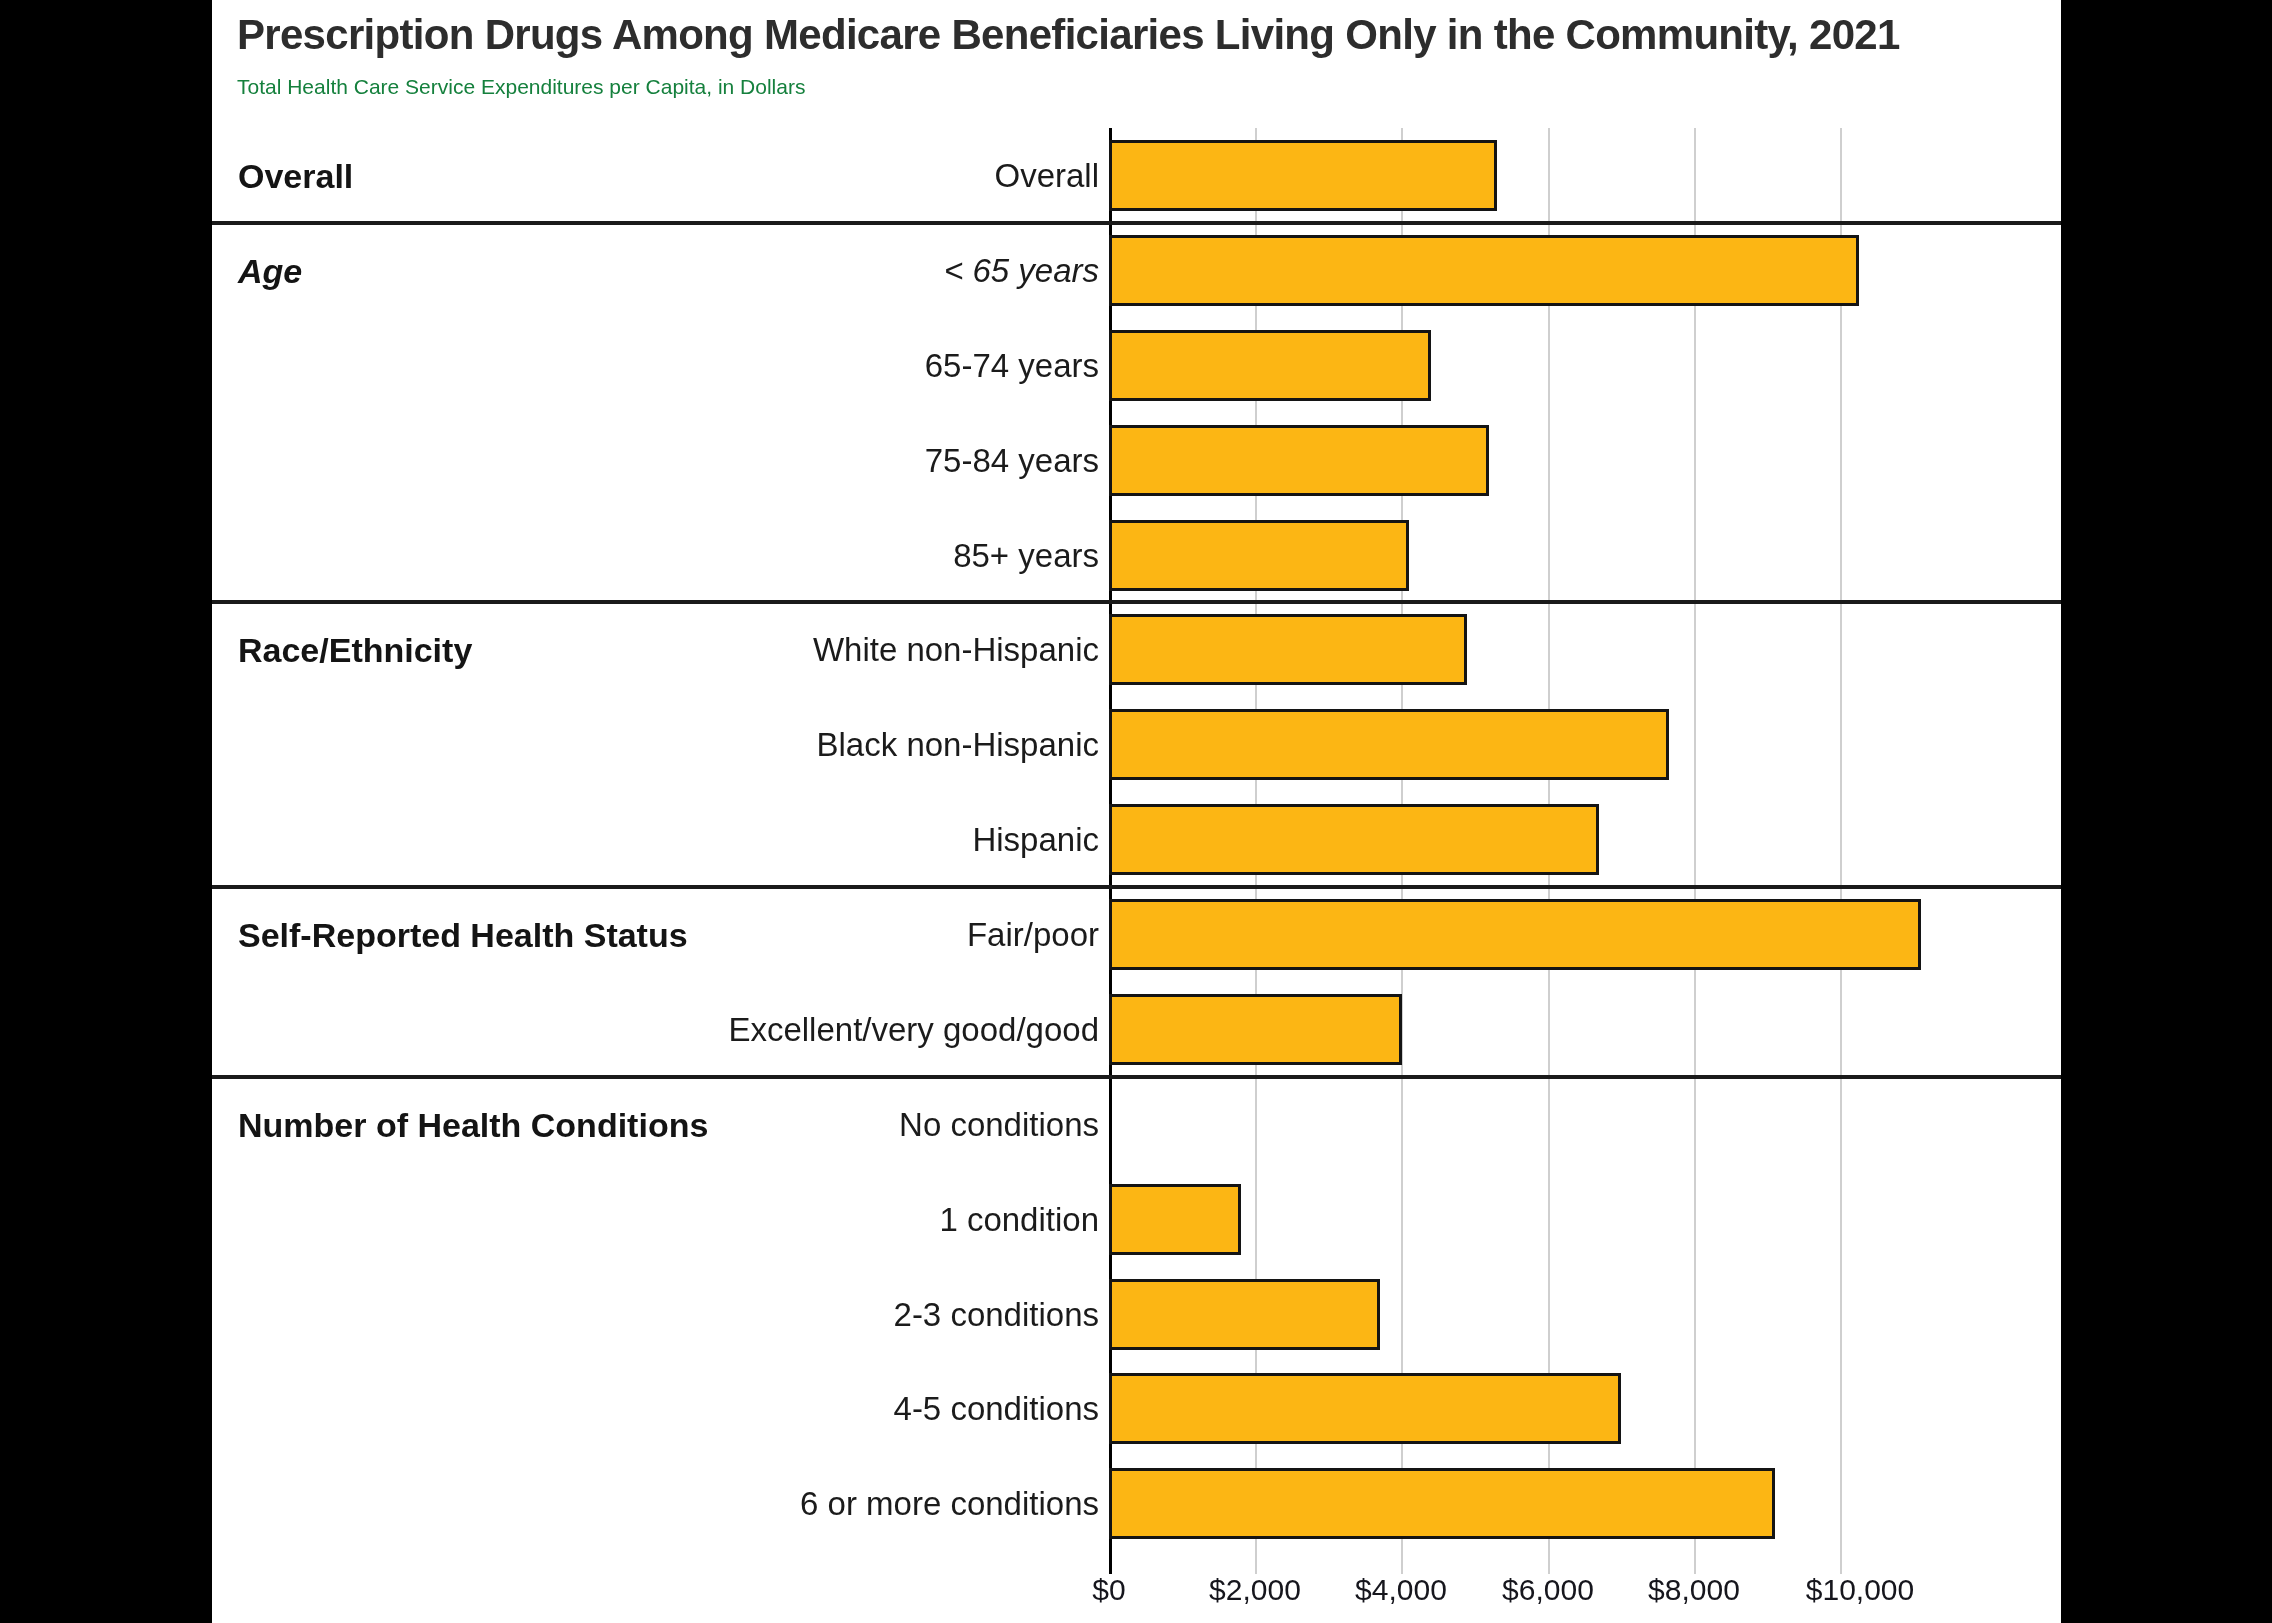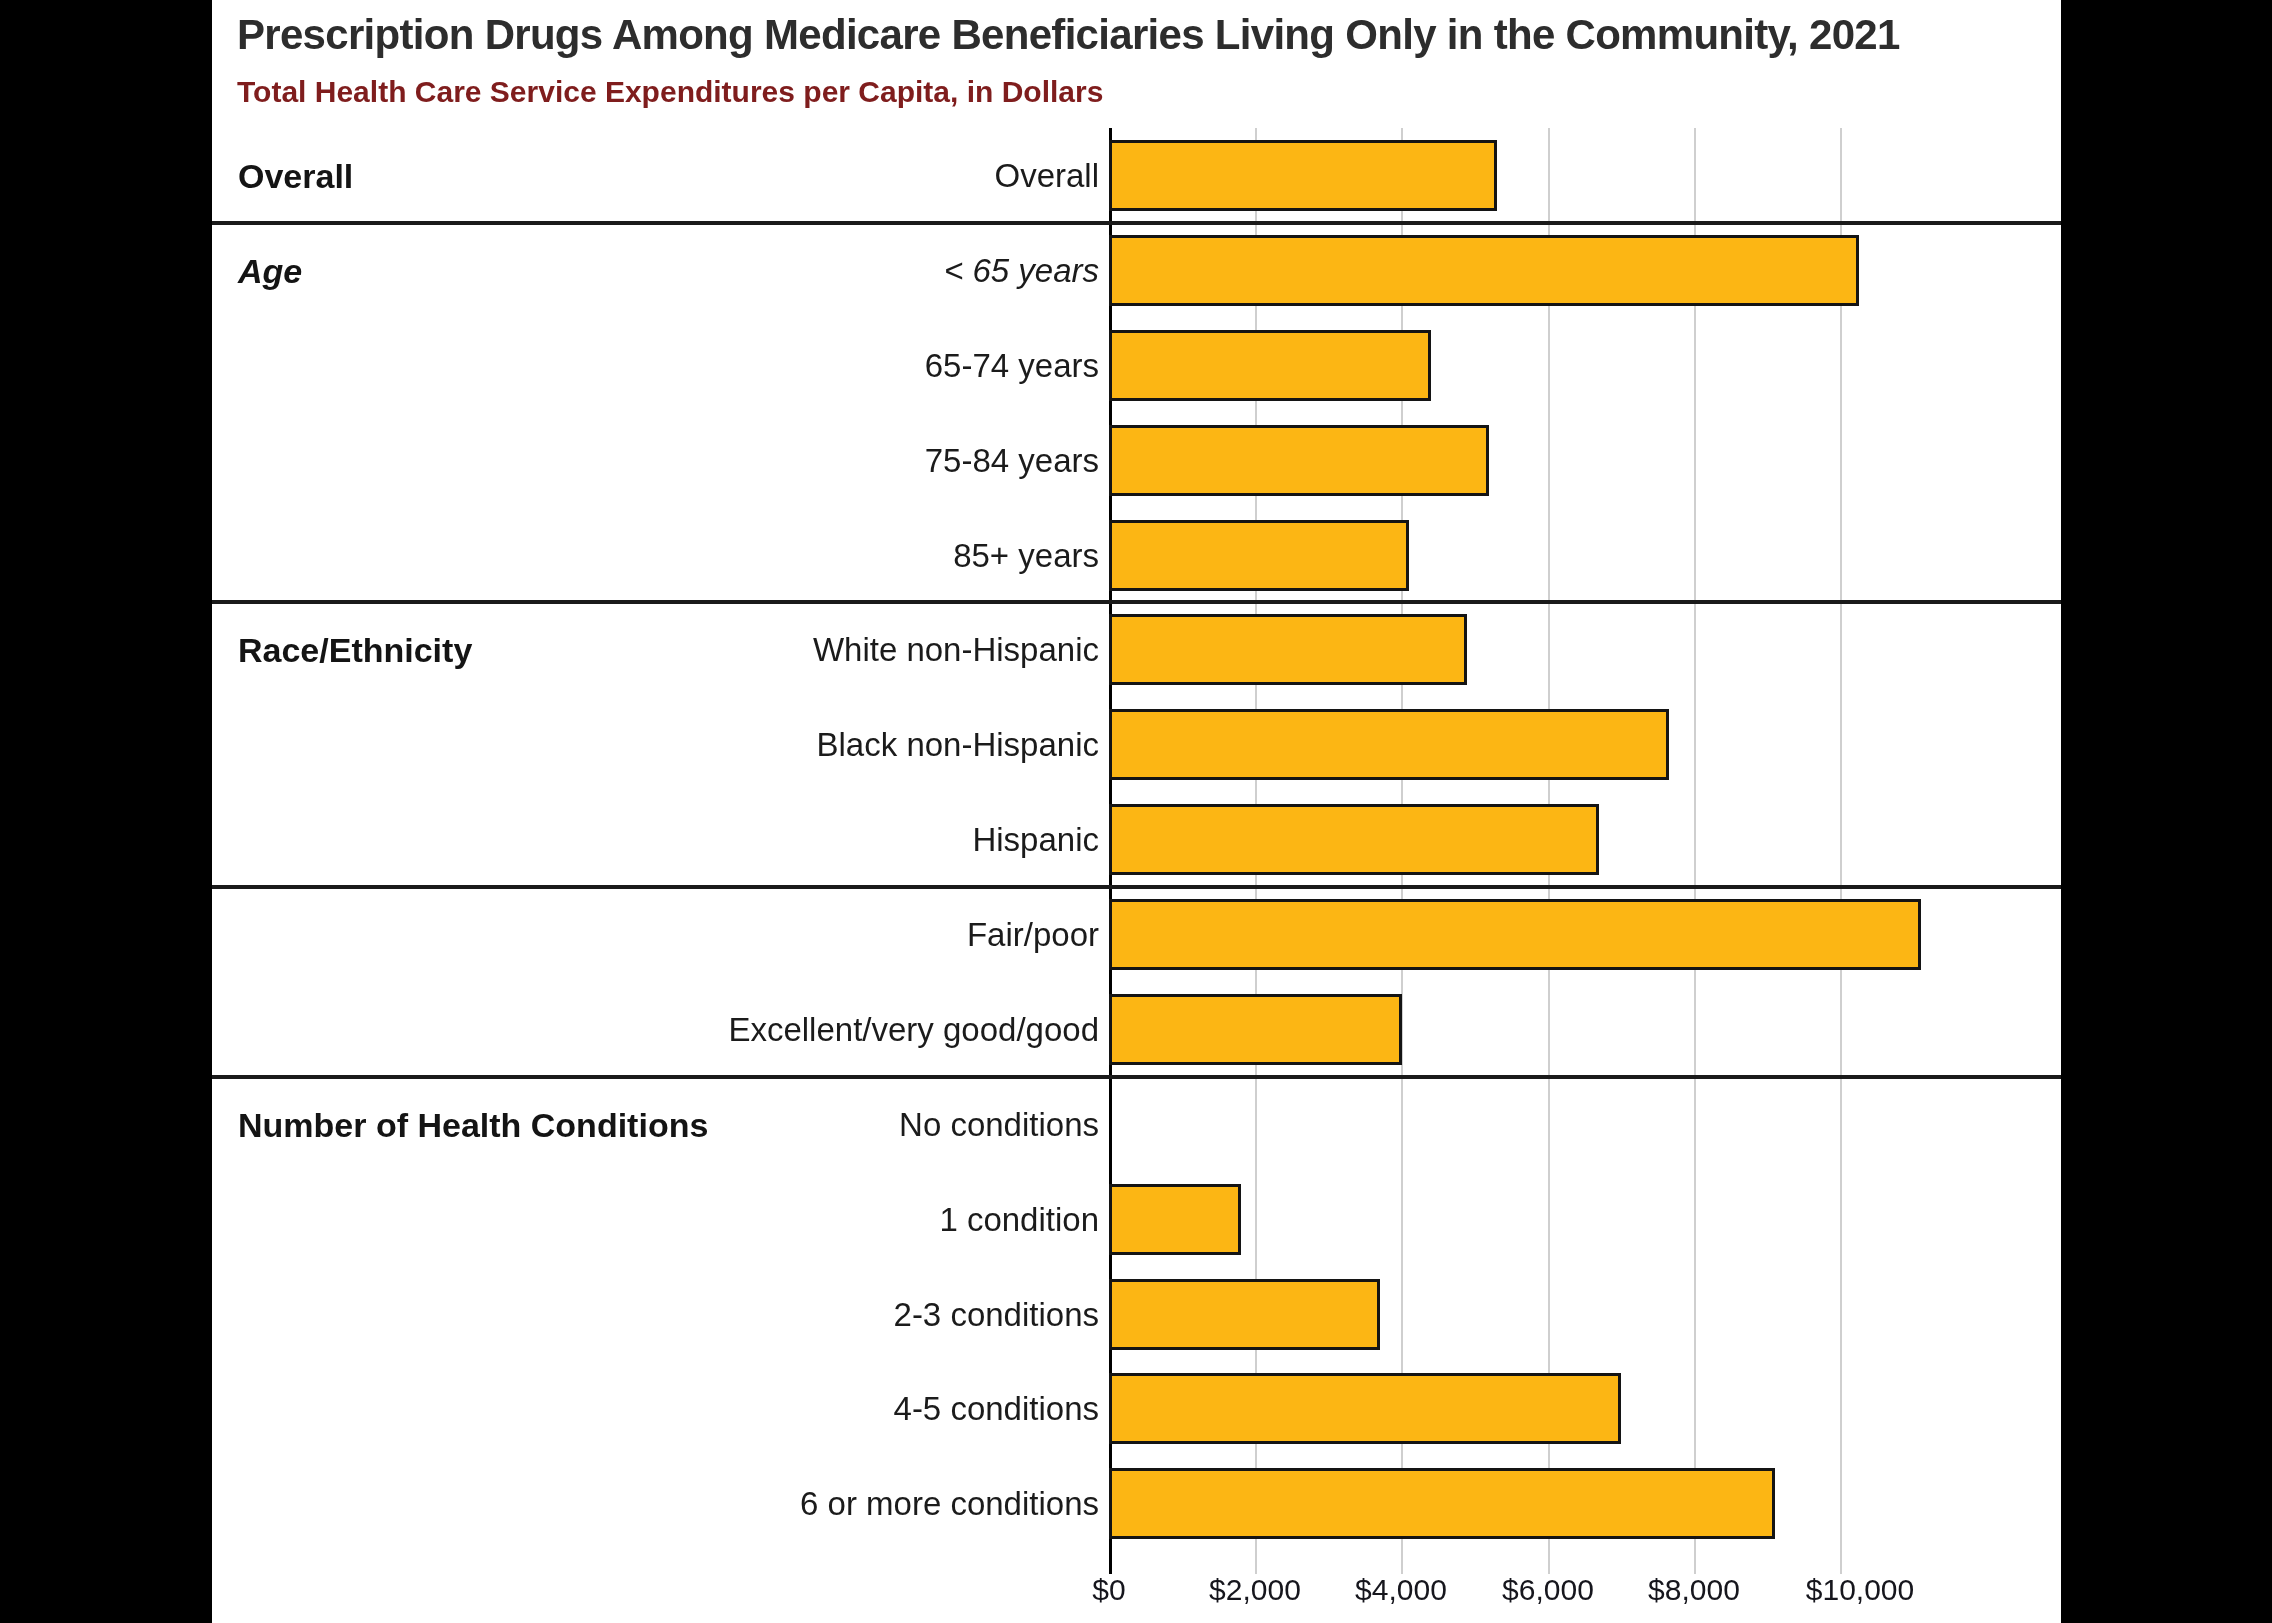--- a/index.html
+++ b/index.html
@@ -14,21 +14,21 @@
     position:absolute;left:212px;top:0;width:1849px;height:1623px;
     background:#ffffff;
   }
   .title{
     position:absolute;left:25px;top:10.5px;
     font-size:42px;font-weight:bold;color:#2d2d2d;letter-spacing:-0.7px;
     white-space:nowrap;
   }
   .subtitle{
     position:absolute;left:25px;top:75px;
-    font-size:30px;font-weight:700;color:#7f1d1d;
+    font-size:21px;font-weight:400;color:#15803d;
     white-space:nowrap;
   }
   .chart{
     position:absolute;left:0;top:128px;width:1849px;height:1423px;
   }
   .gridline{
     position:absolute;top:0;width:2px;height:calc(100% + 23px);
     background:#cfcfcf;
   }
   .axis-zero{
@@ -106,20 +106,21 @@
       <div class="row" style="top: 569px; height: 95px;">
         <div class="row-label">Black non-Hispanic</div>
         <div class="bar" style="left: 897px; width: 560px; background: rgb(252, 182, 20); border-color: rgb(20, 20, 20);"></div>
       </div>
       <div class="row" style="top: 664px; height: 95px; padding-left: 10px;">
         <div class="row-label">Hispanic</div>
         <div class="bar" style="left: 897px; width: 490px; background: rgb(252, 182, 20); border-color: rgb(20, 20, 20);"></div>
       </div>
       <div class="row" style="top: 759px; height: 95px;">
         <div class="separator"></div>
+        <div class="section-label">Self-Reported Health Status</div>
         <div class="row-label">Fair/poor</div>
         <div class="bar" style="left: 897px; width: 812px; background: rgb(252, 182, 20); border-color: rgb(20, 20, 20);"></div>
       </div>
       <div class="row" style="top: 854px; height: 95px;">
         <div class="row-label">Excellent/very good/good</div>
         <div class="bar" style="left: 897px; width: 293px; background: rgb(252, 182, 20); border-color: rgb(20, 20, 20);"></div>
       </div>
       <div class="row" style="top: 949px; height: 95px;">
         <div class="separator"></div>
         <div class="section-label">Number of Health Conditions</div>

